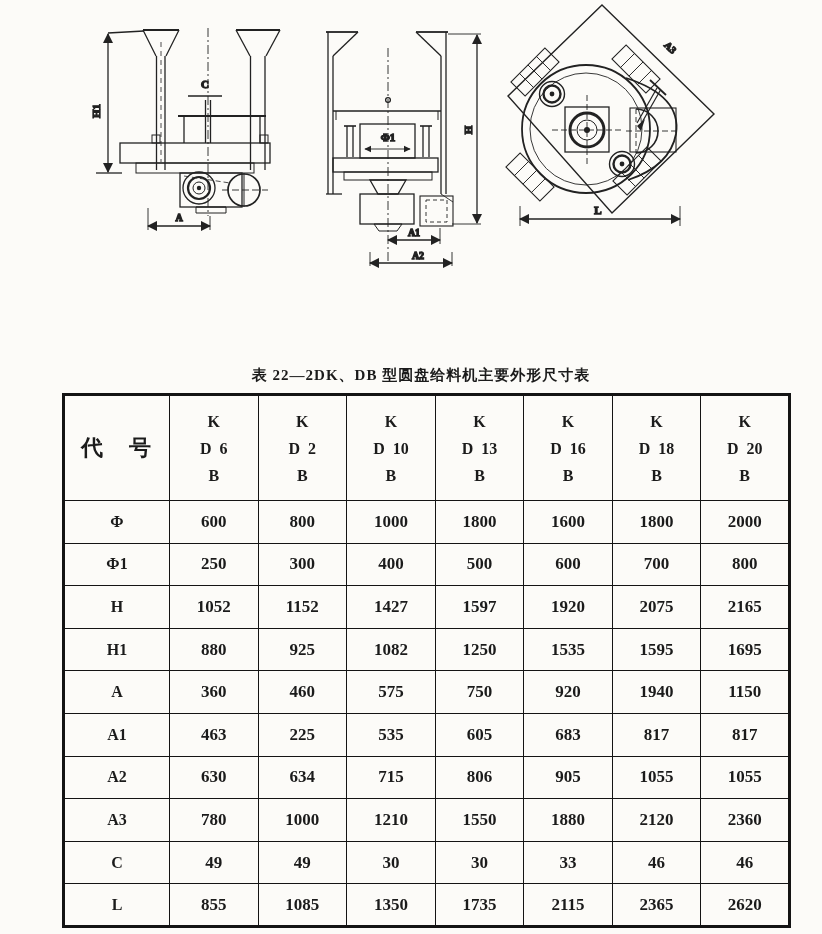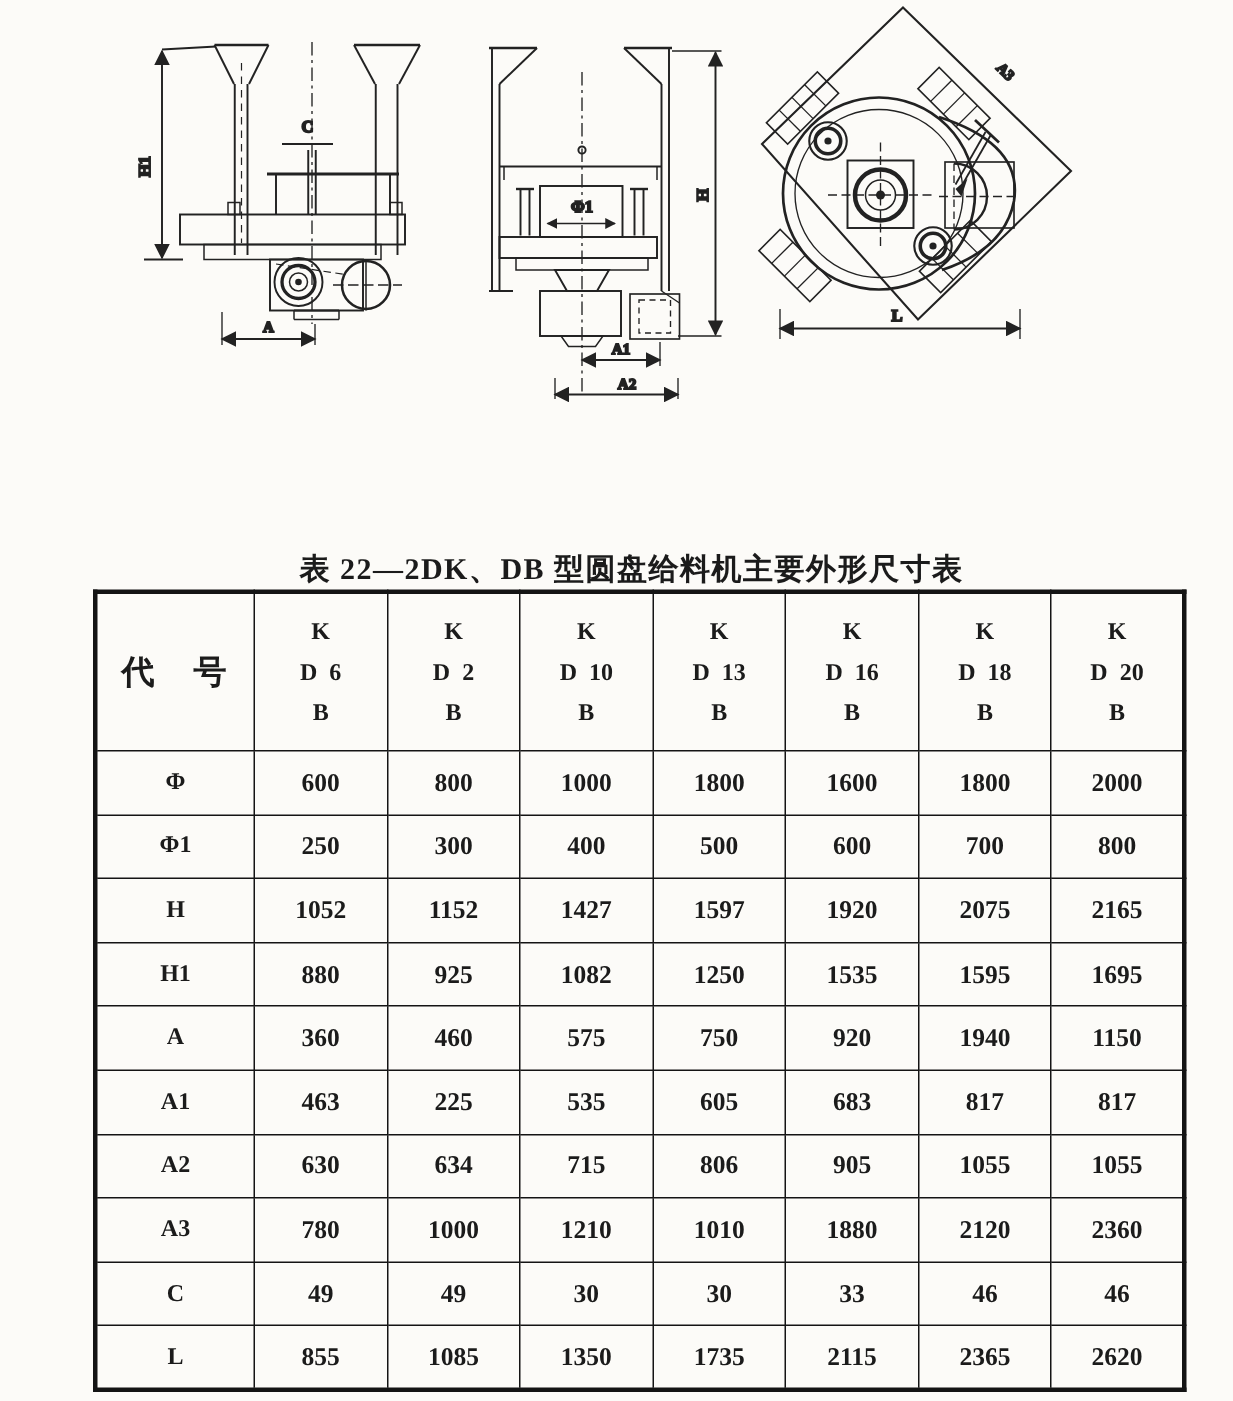--- a/index.html
+++ b/index.html
@@ -12,21 +12,21 @@
     overflow:hidden;
   }
   svg{position:absolute;overflow:visible;}
   svg text{font-family:"Liberation Serif","DejaVu Serif",serif;font-weight:bold;fill:#1d1d1d;}
   .fig-caption{
     position:absolute;top:293px;left:50px;right:0;
     text-align:center;font-size:19px;font-weight:bold;letter-spacing:1px;
   }
   .table-title{
     position:absolute;top:366px;left:20px;right:0;
-    text-align:center;font-size:20px;font-weight:bold;letter-spacing:1px;
+    text-align:center;font-size:15px;font-weight:bold;letter-spacing:1px;
   }
   table.dims{
     position:absolute;left:62px;top:393px;
     width:729px;height:532px;
     border-collapse:collapse;table-layout:fixed;
     border:3px solid #141414;
     background:transparent;
   }
   table.dims th,table.dims td{
     border:1.6px solid #141414;
@@ -362,21 +362,21 @@
           <td>806</td>
           <td>905</td>
           <td>1055</td>
           <td>1055</td>
         </tr>
         <tr>
           <th>A3</th>
           <td>780</td>
           <td>1000</td>
           <td>1210</td>
-          <td>1010</td>
+          <td>1550</td>
           <td>1880</td>
           <td>2120</td>
           <td>2360</td>
         </tr>
         <tr>
           <th>C</th>
           <td>49</td>
           <td>49</td>
           <td>30</td>
           <td>30</td>

